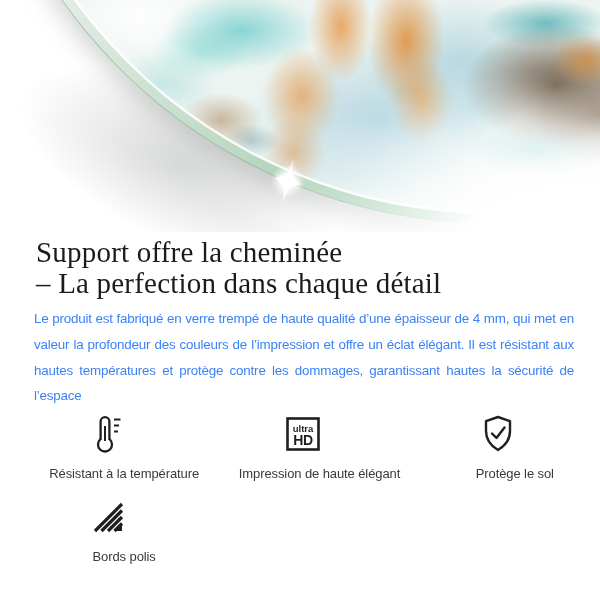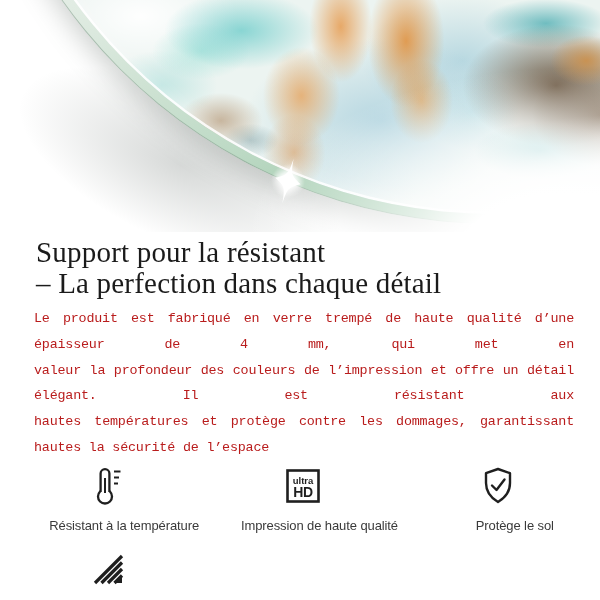--- a/index.html
+++ b/index.html
@@ -66,21 +66,21 @@
 
   
   .title {
     margin:5px 36px 0 36px;
     font-family:"Liberation Serif", serif;
     font-size:29px; line-height:31px; font-weight:400;
     letter-spacing:.2px; color:#1b1b1b;
   }
   .title span { display:block; }
 
-  .desc { margin:7px 26px 0 34px; color:#b91c1c;font-family:Liberation Mono, monospace; }
+  .desc { margin:7px 26px 0 34px; color:#3b82f6; }
   .desc-line {
     font-size:13.4px; line-height:25.8px; letter-spacing:-.2px;
     text-align:justify; text-align-last:justify; white-space:normal;
   }
   .desc-line:last-child { text-align-last:left; }
 
   
   .features {
     display:grid; grid-template-columns:repeat(3,1fr);
     row-gap:14px; margin:3px 4px 0 10px;
@@ -104,27 +104,27 @@
   </div>
   <div class="hero-fade"></div>
   <div class="sparkle">
     <svg width="48" height="48" viewBox="0 0 48 48">
       <path d="M24 1 C25.2 17 26 18 37 24 C26 30 25.2 31 24 47 C22.8 31 22 30 11 24 C22 18 22.8 17 24 1 Z" fill="#ffffff" transform="rotate(14 24 24)"></path>
     </svg>
   </div>
 </div>
 
 <h1 class="title">
-  <span>Support pour la résistant</span>
+  <span>Support offre la cheminée</span>
   <span>– La perfection dans chaque détail</span>
 </h1>
 
 <div class="desc">
   <div class="desc-line">Le produit est fabriqué en verre trempé de haute qualité d’une épaisseur de 4 mm, qui met en</div>
-  <div class="desc-line">valeur la profondeur des couleurs de l’impression et offre un détail élégant. Il est résistant aux</div>
+  <div class="desc-line">valeur la profondeur des couleurs de l’impression et offre un éclat élégant. Il est résistant aux</div>
   <div class="desc-line">hautes températures et protège contre les dommages, garantissant hautes la sécurité de l’espace</div>
 </div>
 
 <div class="features">
 
   <div class="feature">
     <div class="icon-box">
       <svg class="icon" width="44" height="44" viewBox="0 0 44 44" fill="none" stroke="#1f1f1f" stroke-width="2.3">
         <circle cx="19" cy="32.5" r="7"></circle>
         <path d="M14.6 28 V9.6 A4.4 4.4 0 0 1 23.4 9.6 V28" fill="#ffffff"></path>
@@ -138,21 +138,21 @@
   </div>
 
   <div class="feature">
     <div class="icon-box">
       <svg class="icon" width="44" height="44" viewBox="0 0 44 44">
         <rect x="6.5" y="6.5" width="31" height="31" fill="none" stroke="#1f1f1f" stroke-width="2.6"></rect>
         <text x="22" y="20" text-anchor="middle" font-family="Liberation Sans, sans-serif" font-size="9.5" font-weight="600" fill="#1f1f1f">ultra</text>
         <text x="22" y="33" text-anchor="middle" font-family="Liberation Sans, sans-serif" font-size="14" font-weight="700" letter-spacing="-0.3" fill="#1f1f1f">HD</text>
       </svg>
     </div>
-    <div class="feature-label">Impression de haute qualité</div>
+    <div class="feature-label">Impression de haute élégant</div>
   </div>
 
   <div class="feature">
     <div class="icon-box">
       <svg class="icon" width="44" height="44" viewBox="0 0 44 44" fill="none" stroke="#1f1f1f" stroke-width="2.4" stroke-linejoin="round">
         <path d="M22 5 L34 9.2 V19 C34 28 29.5 33.6 22 38 C14.5 33.6 10 28 10 19 V9.2 Z"></path>
         <polyline points="16,21.5 20.5,26 28.5,15.5" stroke-linecap="round"></polyline>
       </svg>
     </div>
     <div class="feature-label">Protège le sol</div>

